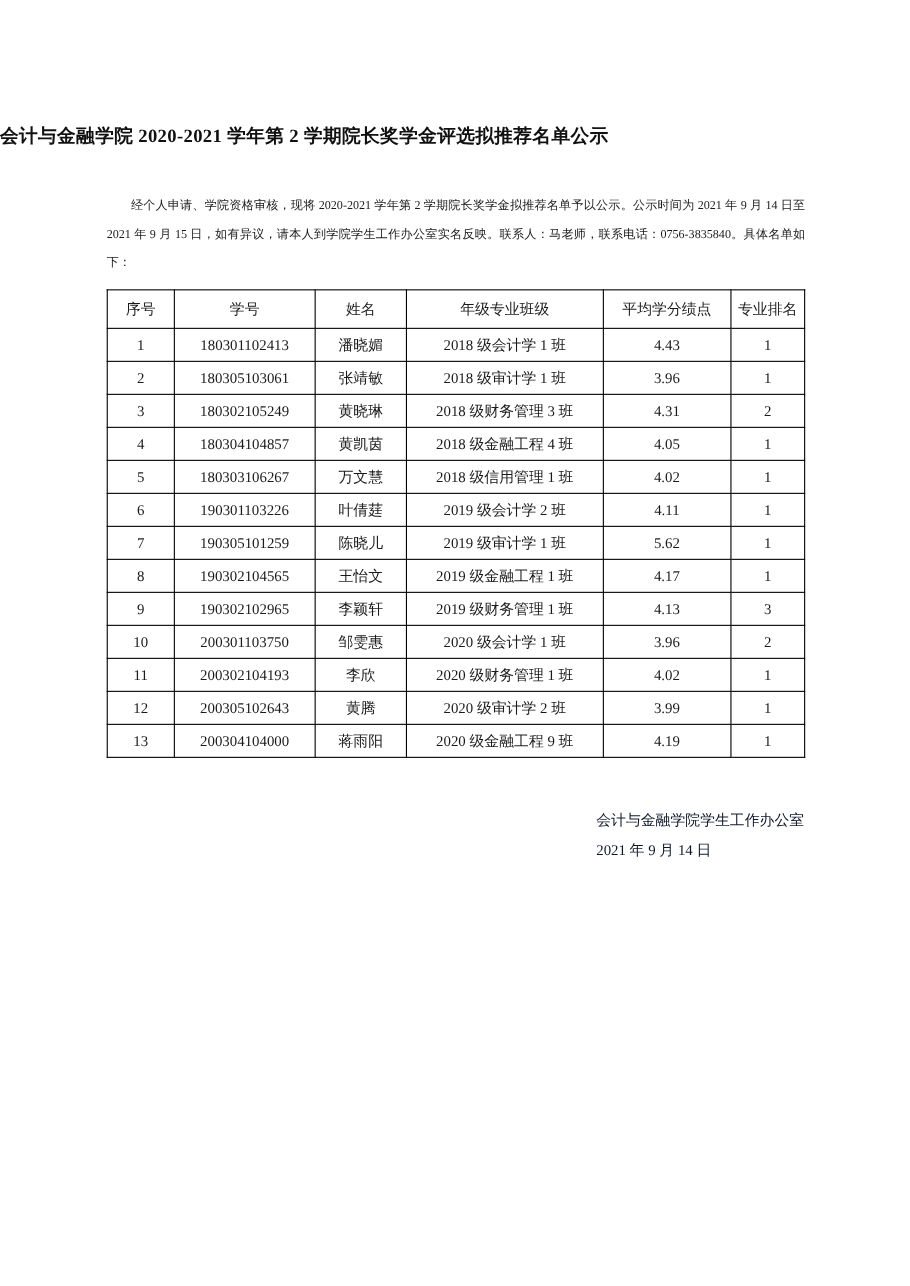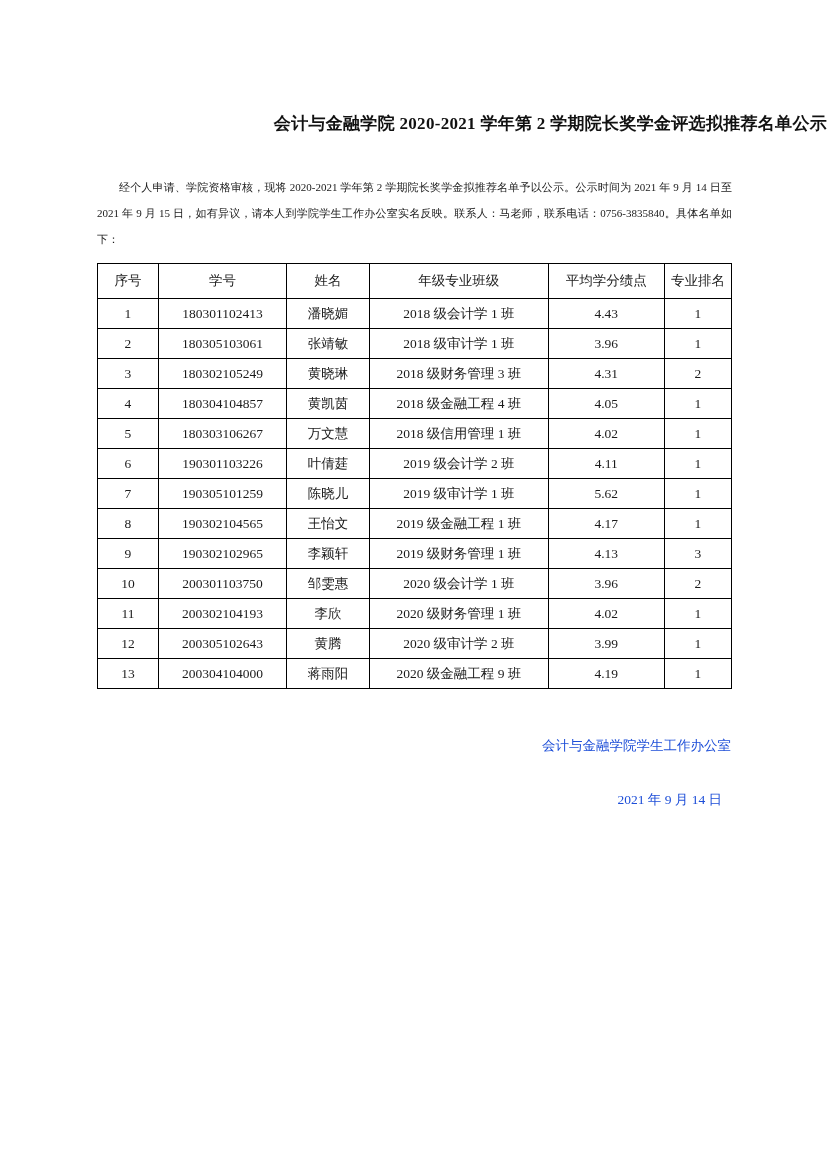--- a/index.html
+++ b/index.html
@@ -17,21 +17,21 @@
     width: 827px;
     height: 1169px;
     background: #ffffff;
     overflow: hidden;
   }
   .doc-title {
     position: absolute;
     top: 112px;
     left: 0;
     right: 0;
-    text-align: right;
+    text-align: left;
     font-size: 17px;
     font-weight: bold;
     letter-spacing: 0.3px;
     color: #111111;
   }
   .doc-paragraph {
     position: absolute;
     top: 174px;
     left: 97px;
     width: 635px;
@@ -72,28 +72,26 @@
   .col-seq    { width: 9.6%; }
   .col-id     { width: 20.2%; }
   .col-name   { width: 13.1%; }
   .col-class  { width: 28.2%; }
   .col-gpa    { width: 18.3%; }
   .col-rank   { width: 10.6%; }
   .signature {
     position: absolute;
     top: 732px;
     right: 96px;
-    text-align: right;
     font-size: 13.5px;
     line-height: 27px;
-    color: #1d4ed8;
+    color: #0f172a;
   }
   .signature .sig-date {
     padding-right: 9px;
-    margin-top: 27px;
   }
 </style>
 </head>
 <body>
 
 <div class="page">
 
   <h1 class="doc-title">会计与金融学院 2020-2021 学年第 2 学期院长奖学金评选拟推荐名单公示</h1>
 
   <p class="doc-paragraph">经个人申请、学院资格审核，现将 2020-2021 学年第 2 学期院长奖学金拟推荐名单予以公示。公示时间为 2021 年 9 月 14 日至 2021 年 9 月 15 日，如有异议，请本人到学院学生工作办公室实名反映。联系人：马老师，联系电话：0756-3835840。具体名单如下：</p>

